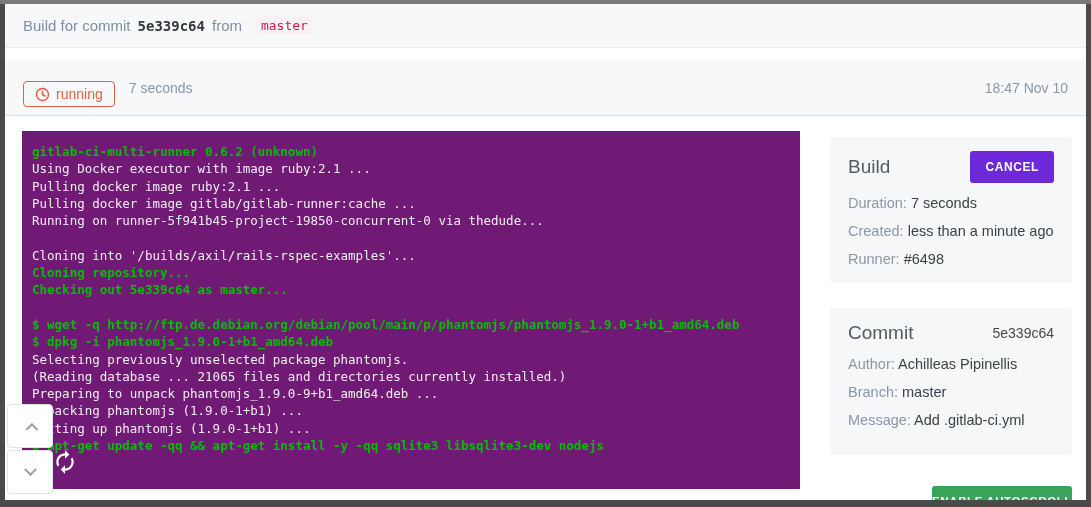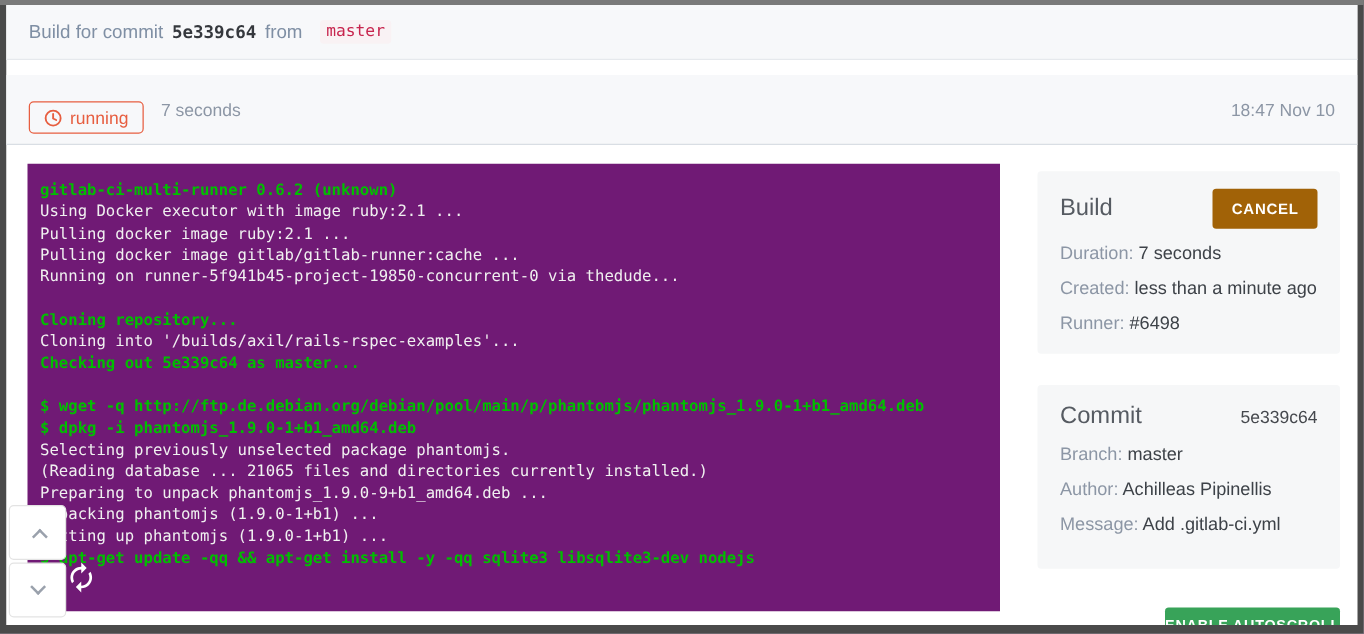--- a/index.html
+++ b/index.html
@@ -44,21 +44,21 @@
   .chev { display:inline-block; width:9px; height:9px; border:solid #9aa1ac; border-width:2px 2px 0 0; }
   .chev.up { transform:rotate(-45deg) translate(-1px,3px); }
   .chev.down { transform:rotate(135deg) translate(-2px,2px); }
 
   
   .panel { position:absolute; left:825px; width:242px; background:#f6f7f8; border-radius:3px; padding:14px 18px; }
   .panel.build { top:133px; height:146px; }
   .panel.commit { top:304px; height:147px; }
   .panel-head { display:flex; align-items:center; justify-content:space-between; margin-bottom:6px; }
   .panel-head h3 { font-size:19px; font-weight:normal; color:#565b62; }
-  .btn-cancel { background:#a16207; color:#fff; border:none; border-radius:3px; font-size:12px; font-weight:bold;
+  .btn-cancel { background:#6d28d9; color:#fff; border:none; border-radius:3px; font-size:12px; font-weight:bold;
                 letter-spacing:0.6px; padding:9px 15px; cursor:pointer; font-family:inherit; }
   .commit-sha { font-size:14px; color:#45484d; cursor:pointer; }
   .info-row { margin-top:12px; font-size:14.5px; }
   .info-row .lbl { color:#8c96a5; }
   .info-row .val { color:#3d4248; }
 
   .btn-autoscroll { position:absolute; top:482px; left:927px; width:140px; height:29px; background:#38a359; color:#fff;
                     border:none; border-radius:3px; font-size:11.5px; font-weight:bold; letter-spacing:0.6px;
                     cursor:pointer; font-family:inherit; }
 </style>
@@ -88,22 +88,22 @@
     </div>
 
     <div class="terminal">
       <div>
           <div class="tline cmd">gitlab-ci-multi-runner 0.6.2 (unknown)</div>
           <div class="tline out">Using Docker executor with image ruby:2.1 ...</div>
           <div class="tline out">Pulling docker image ruby:2.1 ...</div>
           <div class="tline out">Pulling docker image gitlab/gitlab-runner:cache ...</div>
           <div class="tline out">Running on runner-5f941b45-project-19850-concurrent-0 via thedude...</div>
           <div class="tline out">&nbsp;</div>
+          <div class="tline out">Cloning into '/builds/axil/rails-rspec-examples'...</div>
           <div class="tline cmd">Cloning repository...</div>
-          <div class="tline out">Cloning into '/builds/axil/rails-rspec-examples'...</div>
           <div class="tline cmd">Checking out 5e339c64 as master...</div>
           <div class="tline out">&nbsp;</div>
           <div class="tline cmd">$ wget -q http://ftp.de.debian.org/debian/pool/main/p/phantomjs/phantomjs_1.9.0-1+b1_amd64.deb</div>
           <div class="tline cmd">$ dpkg -i phantomjs_1.9.0-1+b1_amd64.deb</div>
           <div class="tline out">Selecting previously unselected package phantomjs.</div>
           <div class="tline out">(Reading database ... 21065 files and directories currently installed.)</div>
           <div class="tline out">Preparing to unpack phantomjs_1.9.0-9+b1_amd64.deb ...</div>
           <div class="tline out">Unpacking phantomjs (1.9.0-1+b1) ...</div>
           <div class="tline out">Setting up phantomjs (1.9.0-1+b1) ...</div>
           <div class="tline cmd">$ apt-get update -qq &amp;&amp; apt-get install -y -qq sqlite3 libsqlite3-dev nodejs</div>
@@ -133,22 +133,22 @@
           <div class="info-row"><span class="lbl">Runner: </span><span class="val">#6498</span></div>
         </div>
     </section>
 
     <section class="panel commit">
       <div class="panel-head">
         <h3>Commit</h3>
         <span class="commit-sha">5e339c64</span>
       </div>
       <div>
+          <div class="info-row"><span class="lbl">Author: </span><span class="val">Achilleas Pipinellis</span></div>
           <div class="info-row"><span class="lbl">Branch: </span><span class="val">master</span></div>
-          <div class="info-row"><span class="lbl">Author: </span><span class="val">Achilleas Pipinellis</span></div>
           <div class="info-row"><span class="lbl">Message: </span><span class="val">Add .gitlab-ci.yml</span></div>
         </div>
     </section>
 
     <button class="btn-autoscroll">ENABLE AUTOSCROLL</button>
 
   </div>
 </div>
 
 </body></html>

